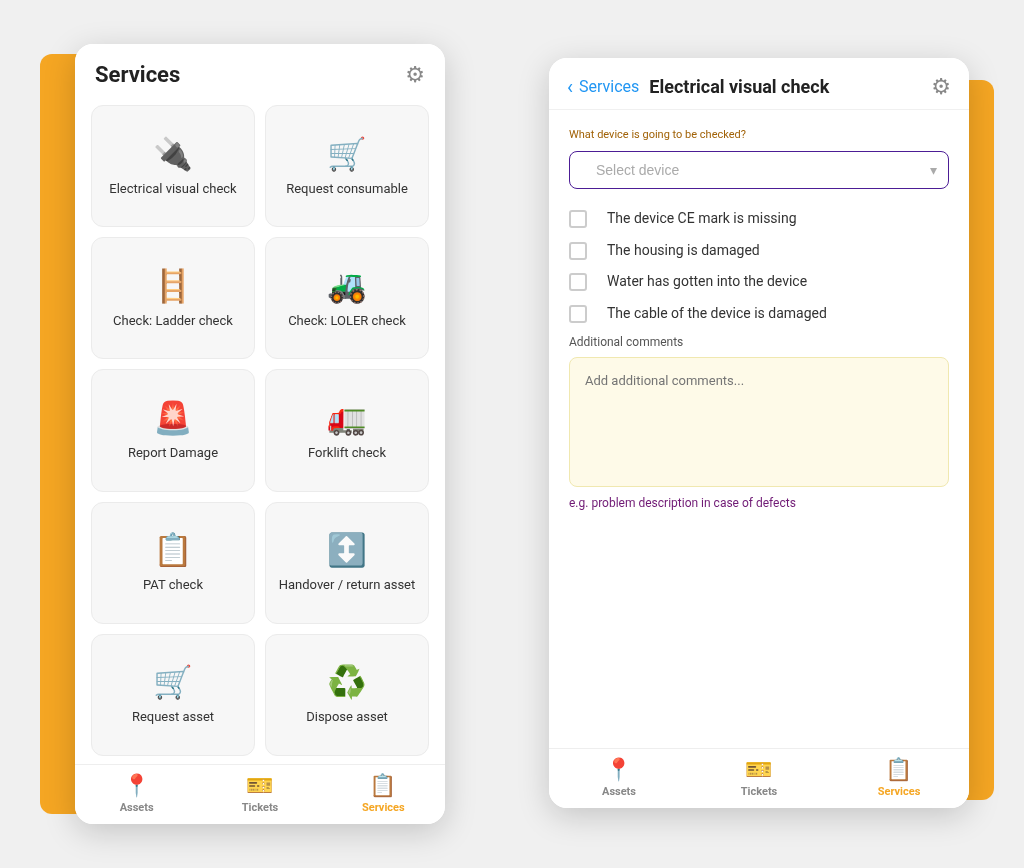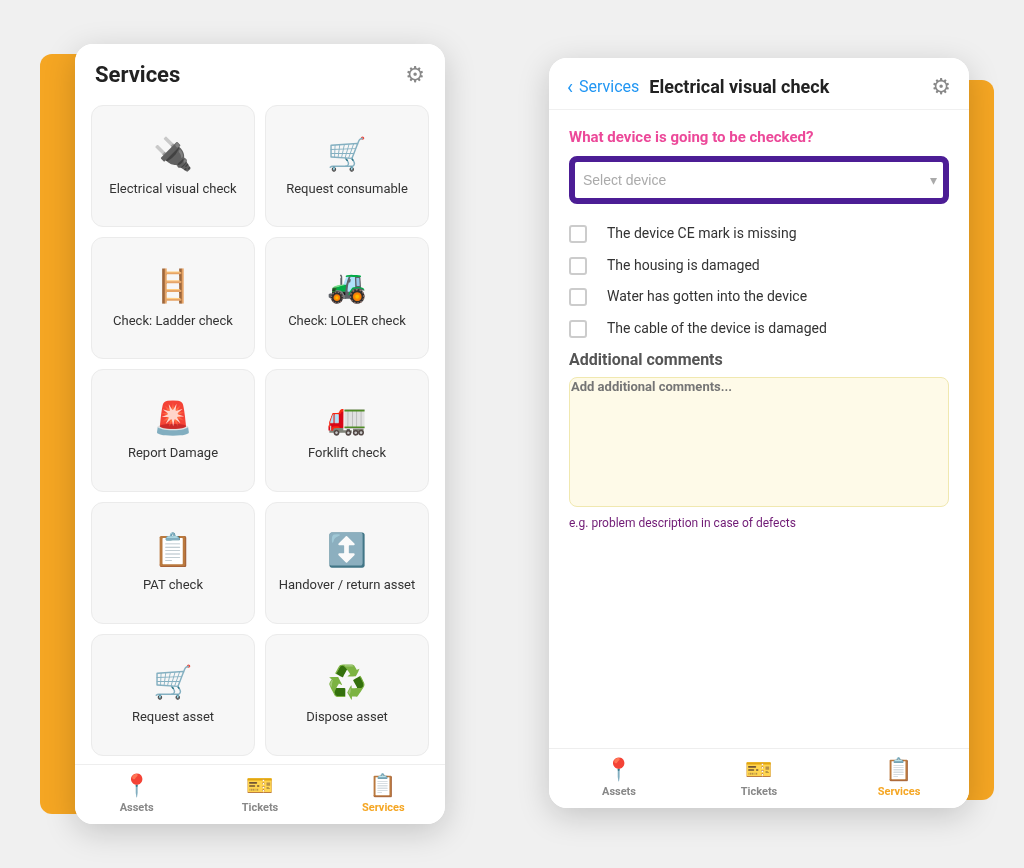--- a/index.html
+++ b/index.html
@@ -158,34 +158,34 @@
       margin-left: 4px;
     }
 
     .form-body {
       padding: 18px 20px;
       overflow-y: auto;
       flex: 1;
     }
 
     .form-question {
-      font-size: 15px;
-      color: #ec4899;
+      font-size: 11px;
+      color: #a16207;
       margin-bottom: 10px;
-      font-weight: 700;
+      font-weight: 400;
     }
     .select-device-wrapper {
       position: relative;
       margin-bottom: 20px;
     }
     .select-device-wrapper select {
       width: 100%;
-      border: 6px solid #4c1d95;
+      border: 1px solid #4c1d95;
       border-radius: 8px;
-      padding: 10px 8px;
+      padding: 10px 26px;
       font-size: 14px;
       color: #aaa;
       background: white;
       appearance: none;
       cursor: pointer;
     }
     .select-chevron {
       position: absolute;
       right: 12px;
       top: 50%;
@@ -218,38 +218,37 @@
       margin-top: 1px;
       background: white;
     }
     .check-label {
       font-size: 14px;
       color: #333;
       line-height: 1.4;
     }
 
     .additional-comments-label {
-      font-size: 16px;
+      font-size: 12px;
       color: #555;
       margin-bottom: 8px;
-      font-weight: 700;
+      font-weight: 400;
       margin-top: 8px;
     }
     .comments-textarea {
       width: 100%;
       height: 130px;
       background: #FEFAE8;
       border: 1px solid #f0e8b0;
       border-radius: 8px;
-      padding: 1px;
+      padding: 15px;
       font-size: 13px;
       color: #bbb;
       resize: none;
       font-family: inherit;
-      font-weight: bold;
     }
     .comments-hint {
       font-size: 12px;
       color: #701a75;
       margin-top: 5px;
     }
   </style>
 </head>
 <body>
 

